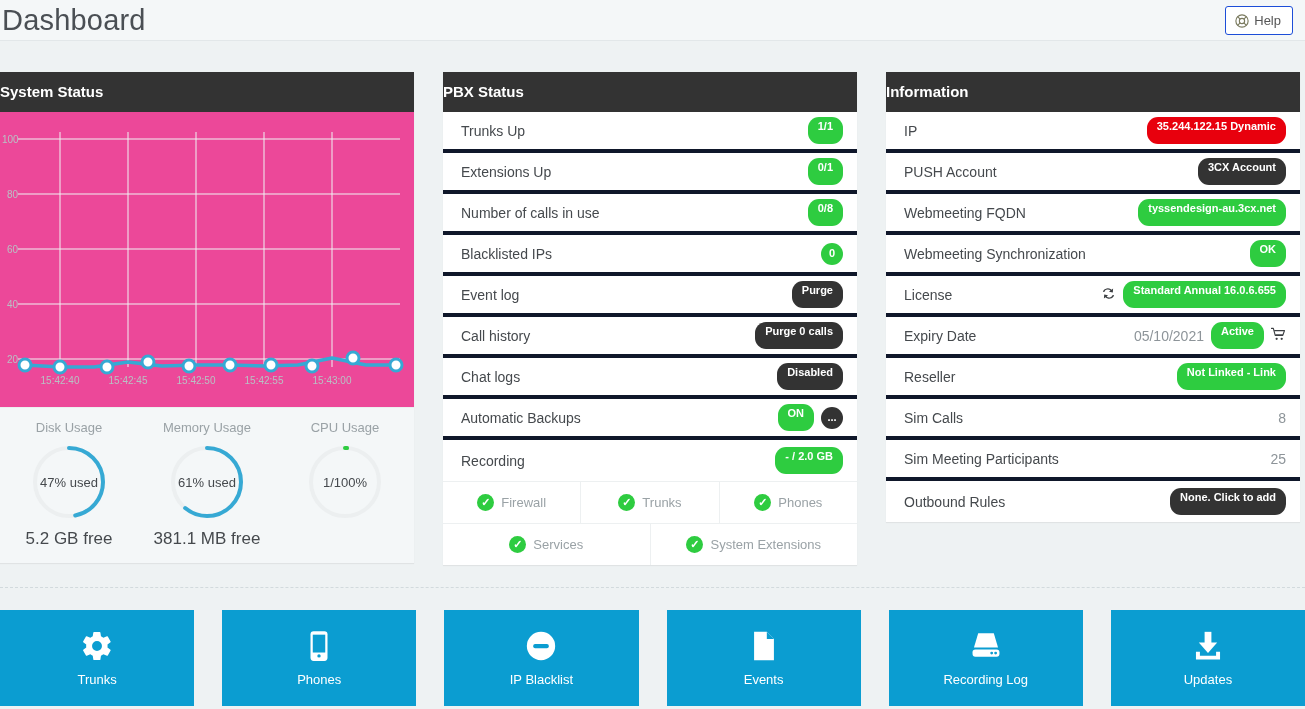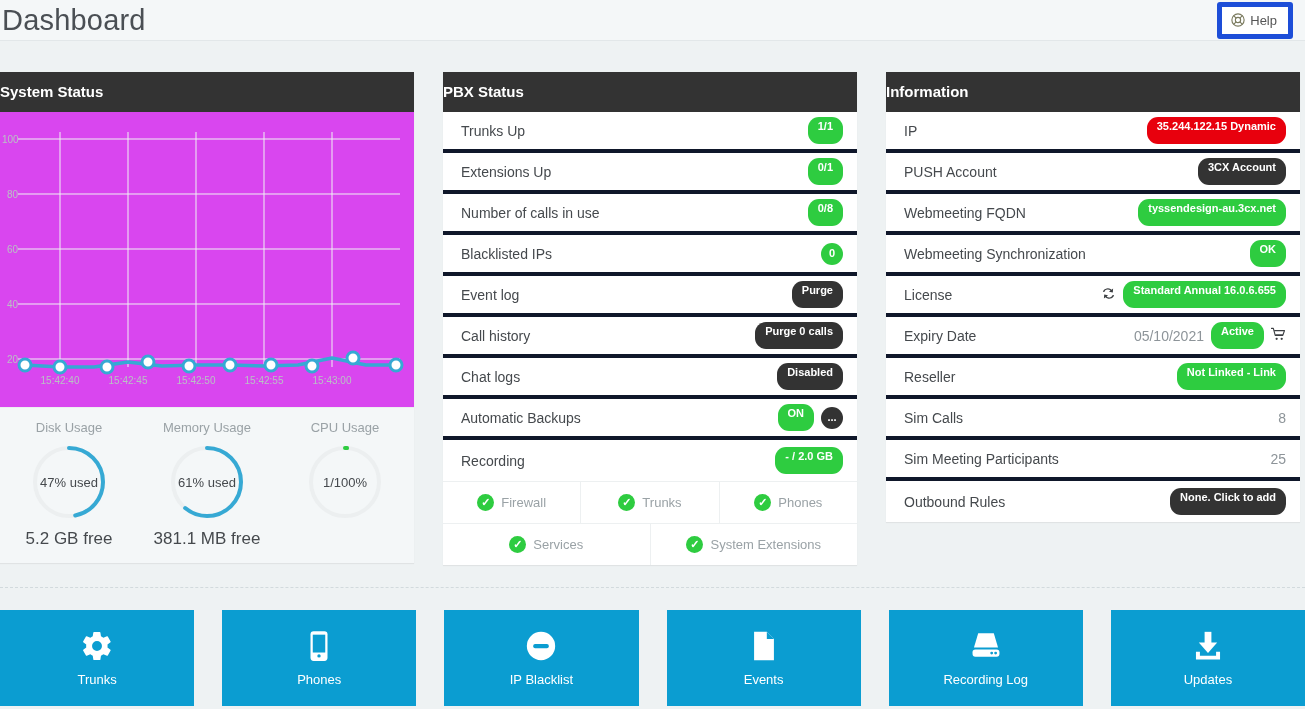--- a/index.html
+++ b/index.html
@@ -18,22 +18,22 @@
     display: flex; align-items: center;
     justify-content: space-between;
     padding: 0 12px 0 0;
     position: relative;
   }
   .page-title {
     font-size: 29px; color: #4a4f54; font-weight: 400;
     letter-spacing: .2px; padding-left: 2px;
   }
   .help-btn {
-    display: flex; align-items: flex-start; gap: 5px;
-    background: #fff; border: 5px solid #1d4ed8;
+    display: flex; align-items: flex-end; gap: 5px;
+    background: #fff; border: 1px solid #1d4ed8;
     border-radius: 3px;
     padding: 6px 11px 6px 9px;
     font-size: 13px; color: #555; cursor: pointer;
   }
   .help-btn svg { display: block; }
 
   
   .panels {
     display: flex; gap: 29px;
     padding: 31px 0 0 0;
@@ -45,21 +45,21 @@
     box-shadow: 0 1px 1px rgba(0,0,0,.06);
   }
   .panel-head {
     background: #333333;
     color: #fff;
     font-size: 15px; font-weight: bold;
     padding: 11px 0 12px;
   }
 
   
-  .chart-wrap { height: 295px; position: relative; background: #d946ef; }
+  .chart-wrap { height: 295px; position: relative; background: #ec4899; }
   .chart-wrap svg { display: block; }
   .gauges {
     background: #f4f7f8;
     border-top: 1px solid #eceff0;
     display: flex; padding: 12px 0 14px;
   }
   .gauge { flex: 1; text-align: center; }
   .gauge-title { font-size: 13px; color: #9aa2a6; margin-bottom: 8px; }
   .gauge-ring { position: relative; width: 78px; height: 78px; margin: 0 auto; }
   .gauge-ring svg { display: block; }

